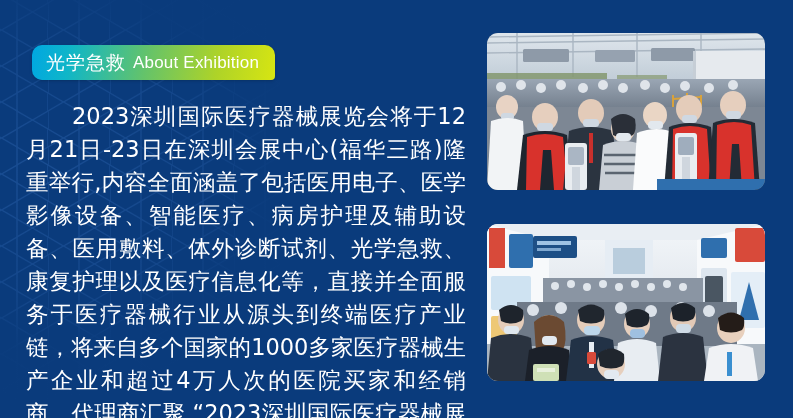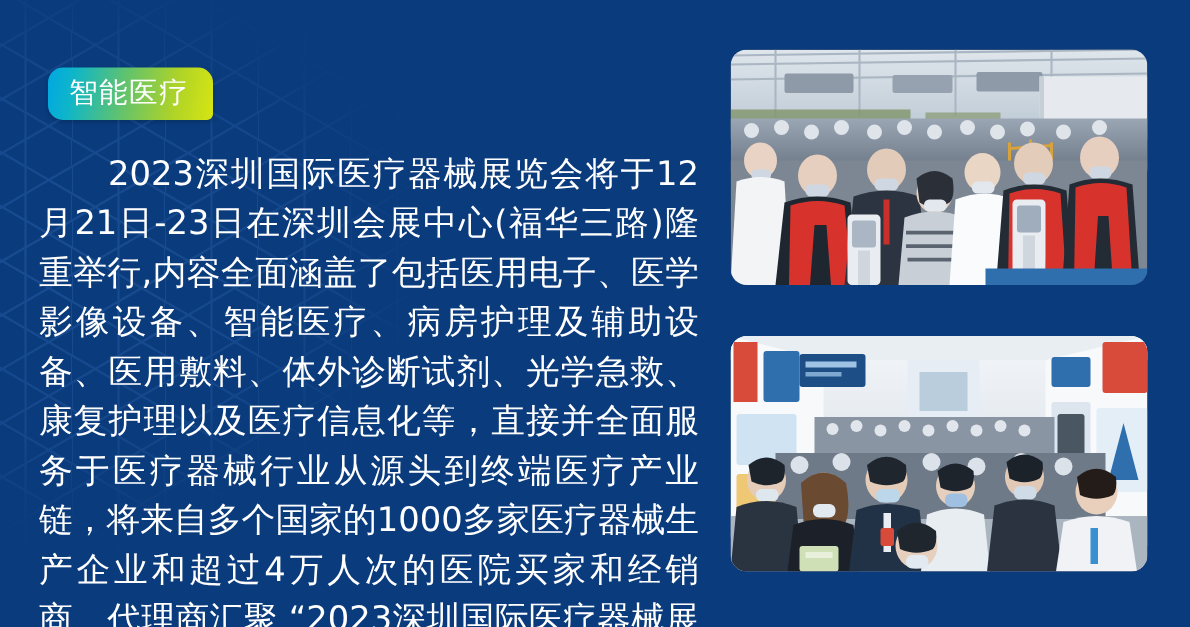--- a/index.html
+++ b/index.html
@@ -88,21 +88,22 @@
     </pattern>
   </defs>
   <rect x="0" y="0" width="793" height="418" fill="#0a3b7c"></rect>
   <rect x="0" y="0" width="280" height="418" fill="url(#hexes)" opacity="0.95"></rect>
 </svg>
 <div id="hex-fade"></div>
 
 <div id="left-col">
 
   <div id="section-badge">
-    <span id="badge-cn">智能医疗</span>
+    <span id="badge-cn">光学急救</span>
+    <span id="badge-en">About Exhibition</span>
   </div>
 
   <p id="intro-body">2023深圳国际医疗器械展览会将于12月21日-23日在深圳会展中心(福华三路)隆重举行,内容全面涵盖了包括医用电子、医学影像设备、智能医疗、病房护理及辅助设备、医用敷料、体外诊断试剂、光学急救、康复护理以及医疗信息化等，直接并全面服务于医疗器械行业从源头到终端医疗产业链，将来自多个国家的1000多家医疗器械生产企业和超过4万人次的医院买家和经销商、代理商汇聚 “2023深圳国际医疗器械展览会”交易、交流。</p>
 </div>
 
 <div id="photo-col">
 
   <div class="photo" id="photo-entrance">
     <svg viewBox="0 0 278 157" preserveAspectRatio="none" xmlns="http://www.w3.org/2000/svg">
       <defs>

